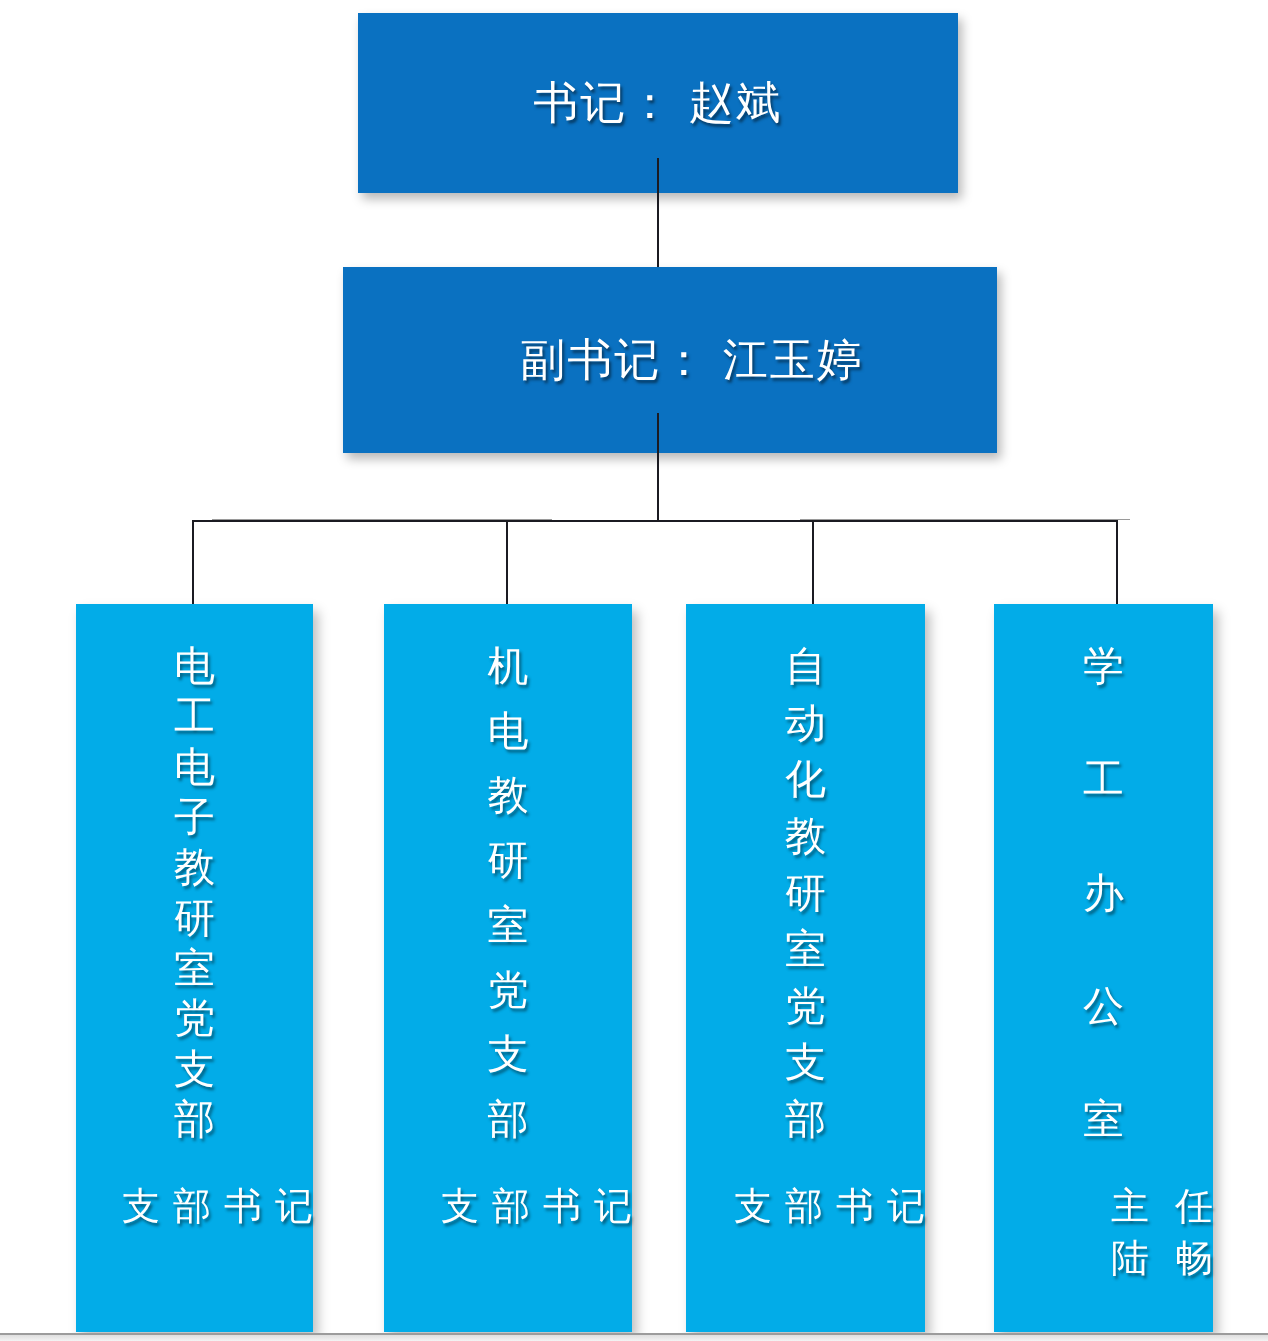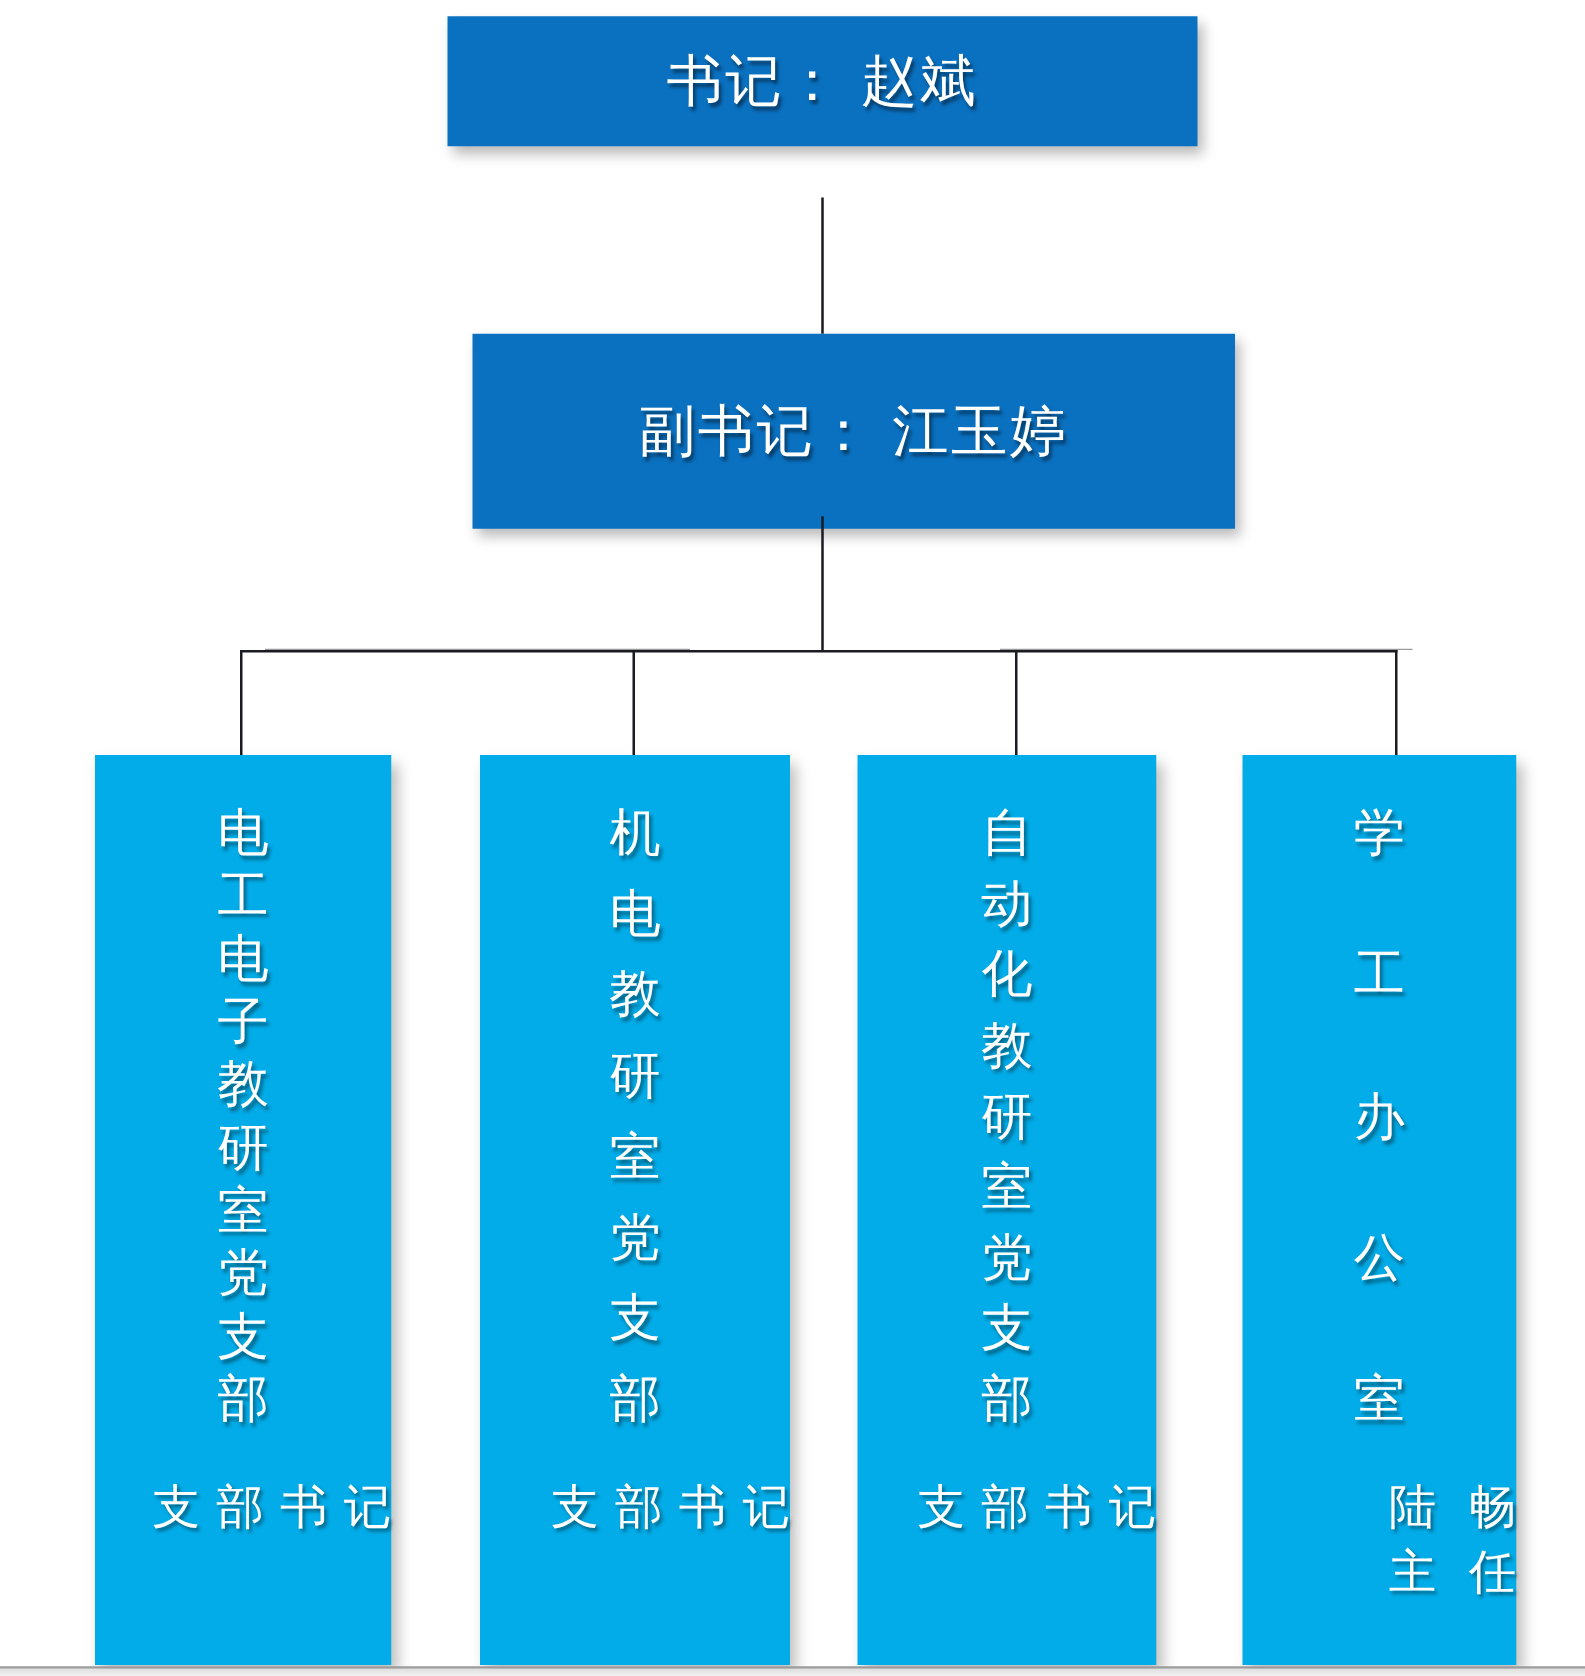--- a/index.html
+++ b/index.html
@@ -9,22 +9,22 @@
     font-family:"Liberation Sans", sans-serif;
   }
   
   .node {
     position:absolute; display:flex; align-items:center; justify-content:center;
     color:#ffffff; font-size:45px; letter-spacing:2px; font-weight:500;
     text-shadow:2px 3px 3px rgba(0,0,0,0.50);
     box-shadow:4px 6px 10px rgba(0,0,0,0.28);
     background:#0a71c1;
   }
-  .node-l1 { left:358px; top:13px;  width:600px; height:104px; }
-  .node-l2 { left:378px; top:267px; width:610px; height:156px; }
+  .node-l1 { left:358px; top:13px;  width:600px; height:180px; }
+  .node-l2 { left:343px; top:267px; width:610px; height:186px;padding-left:44px; }
 
   
   .conn { position:absolute; background:#1b1b22; }
   .conn.v { width:2px; }
   .conn.h { height:2px; }
   .conn-gray { position:absolute; height:1px; background:#9a9a9a; }
 
   
   .branch {
     position:absolute; top:604px; height:728px;
@@ -133,21 +133,21 @@
 
   <div class="branch b4">
     <div class="vchars">
         <span>学</span>
         <span>工</span>
         <span>办</span>
         <span>公</span>
         <span>室</span>
       </div>
     <div class="officer">
+      <div>主任</div>
       <div>陆畅</div>
-      <div>主任</div>
     </div>
   </div>
 
   <div class="slide-edge-line"></div>
   <div class="slide-edge-below"></div>
 
 </div>
 
 </body></html>

